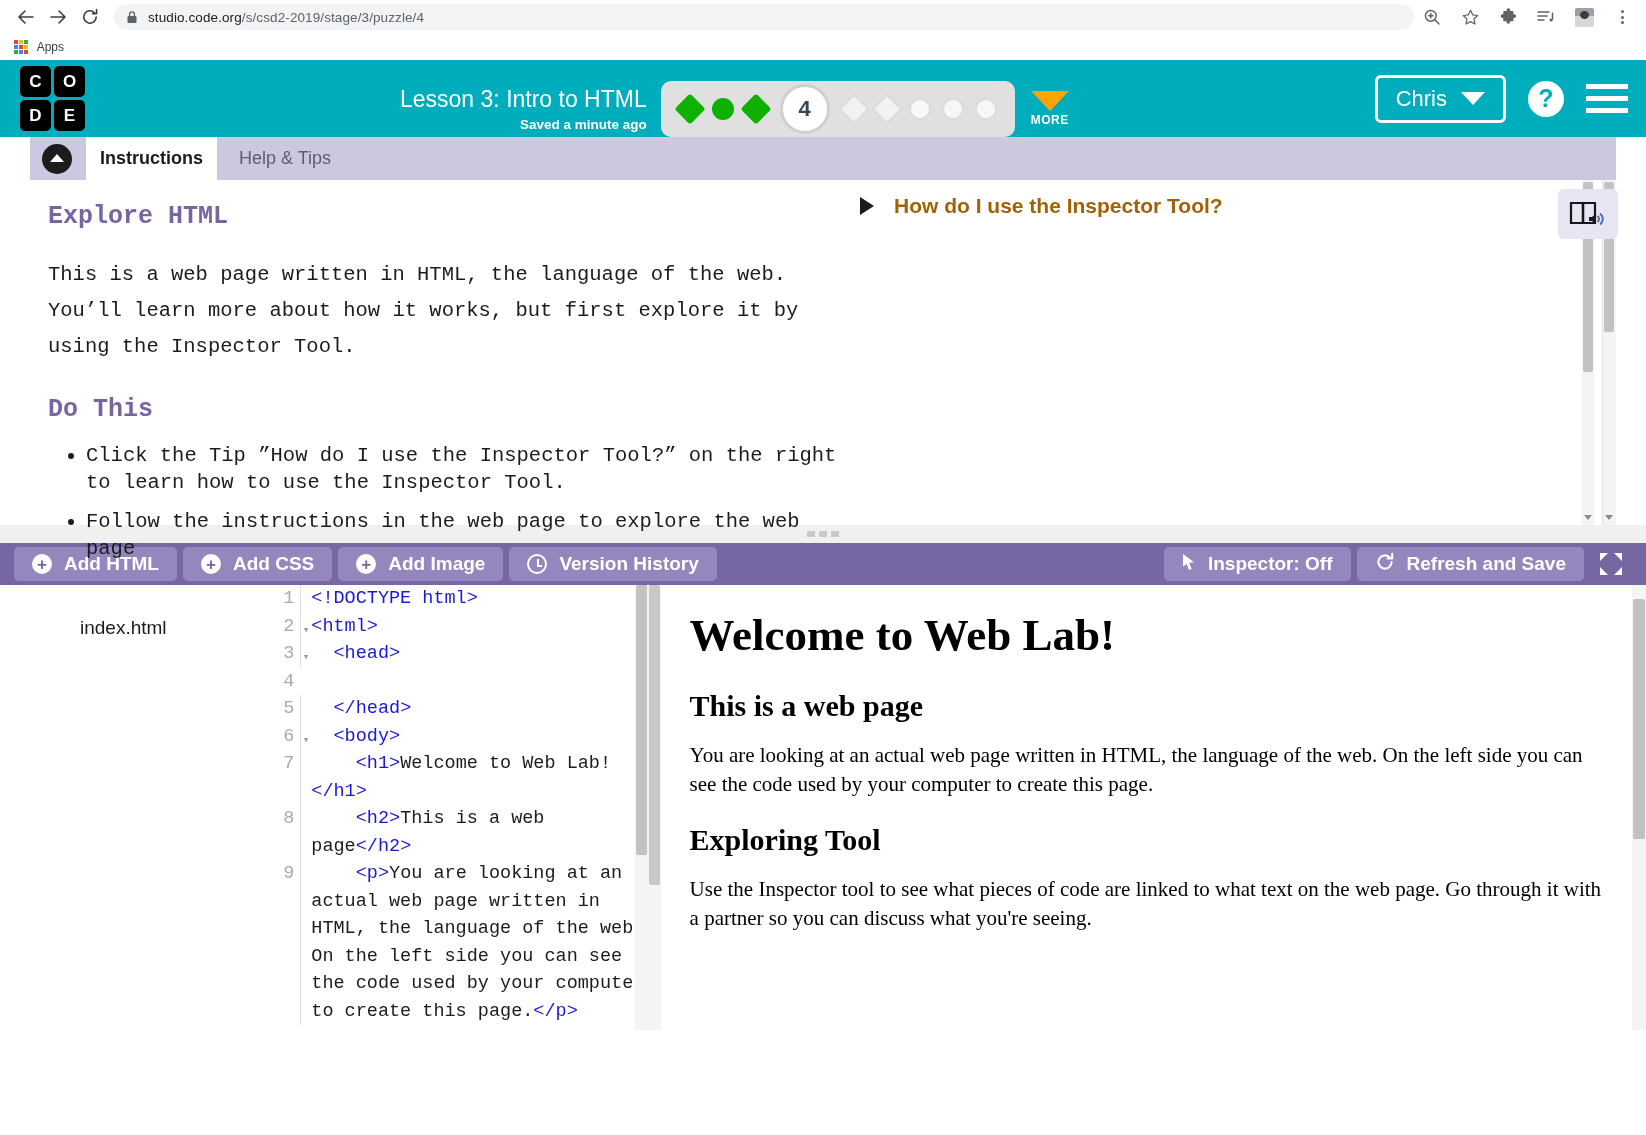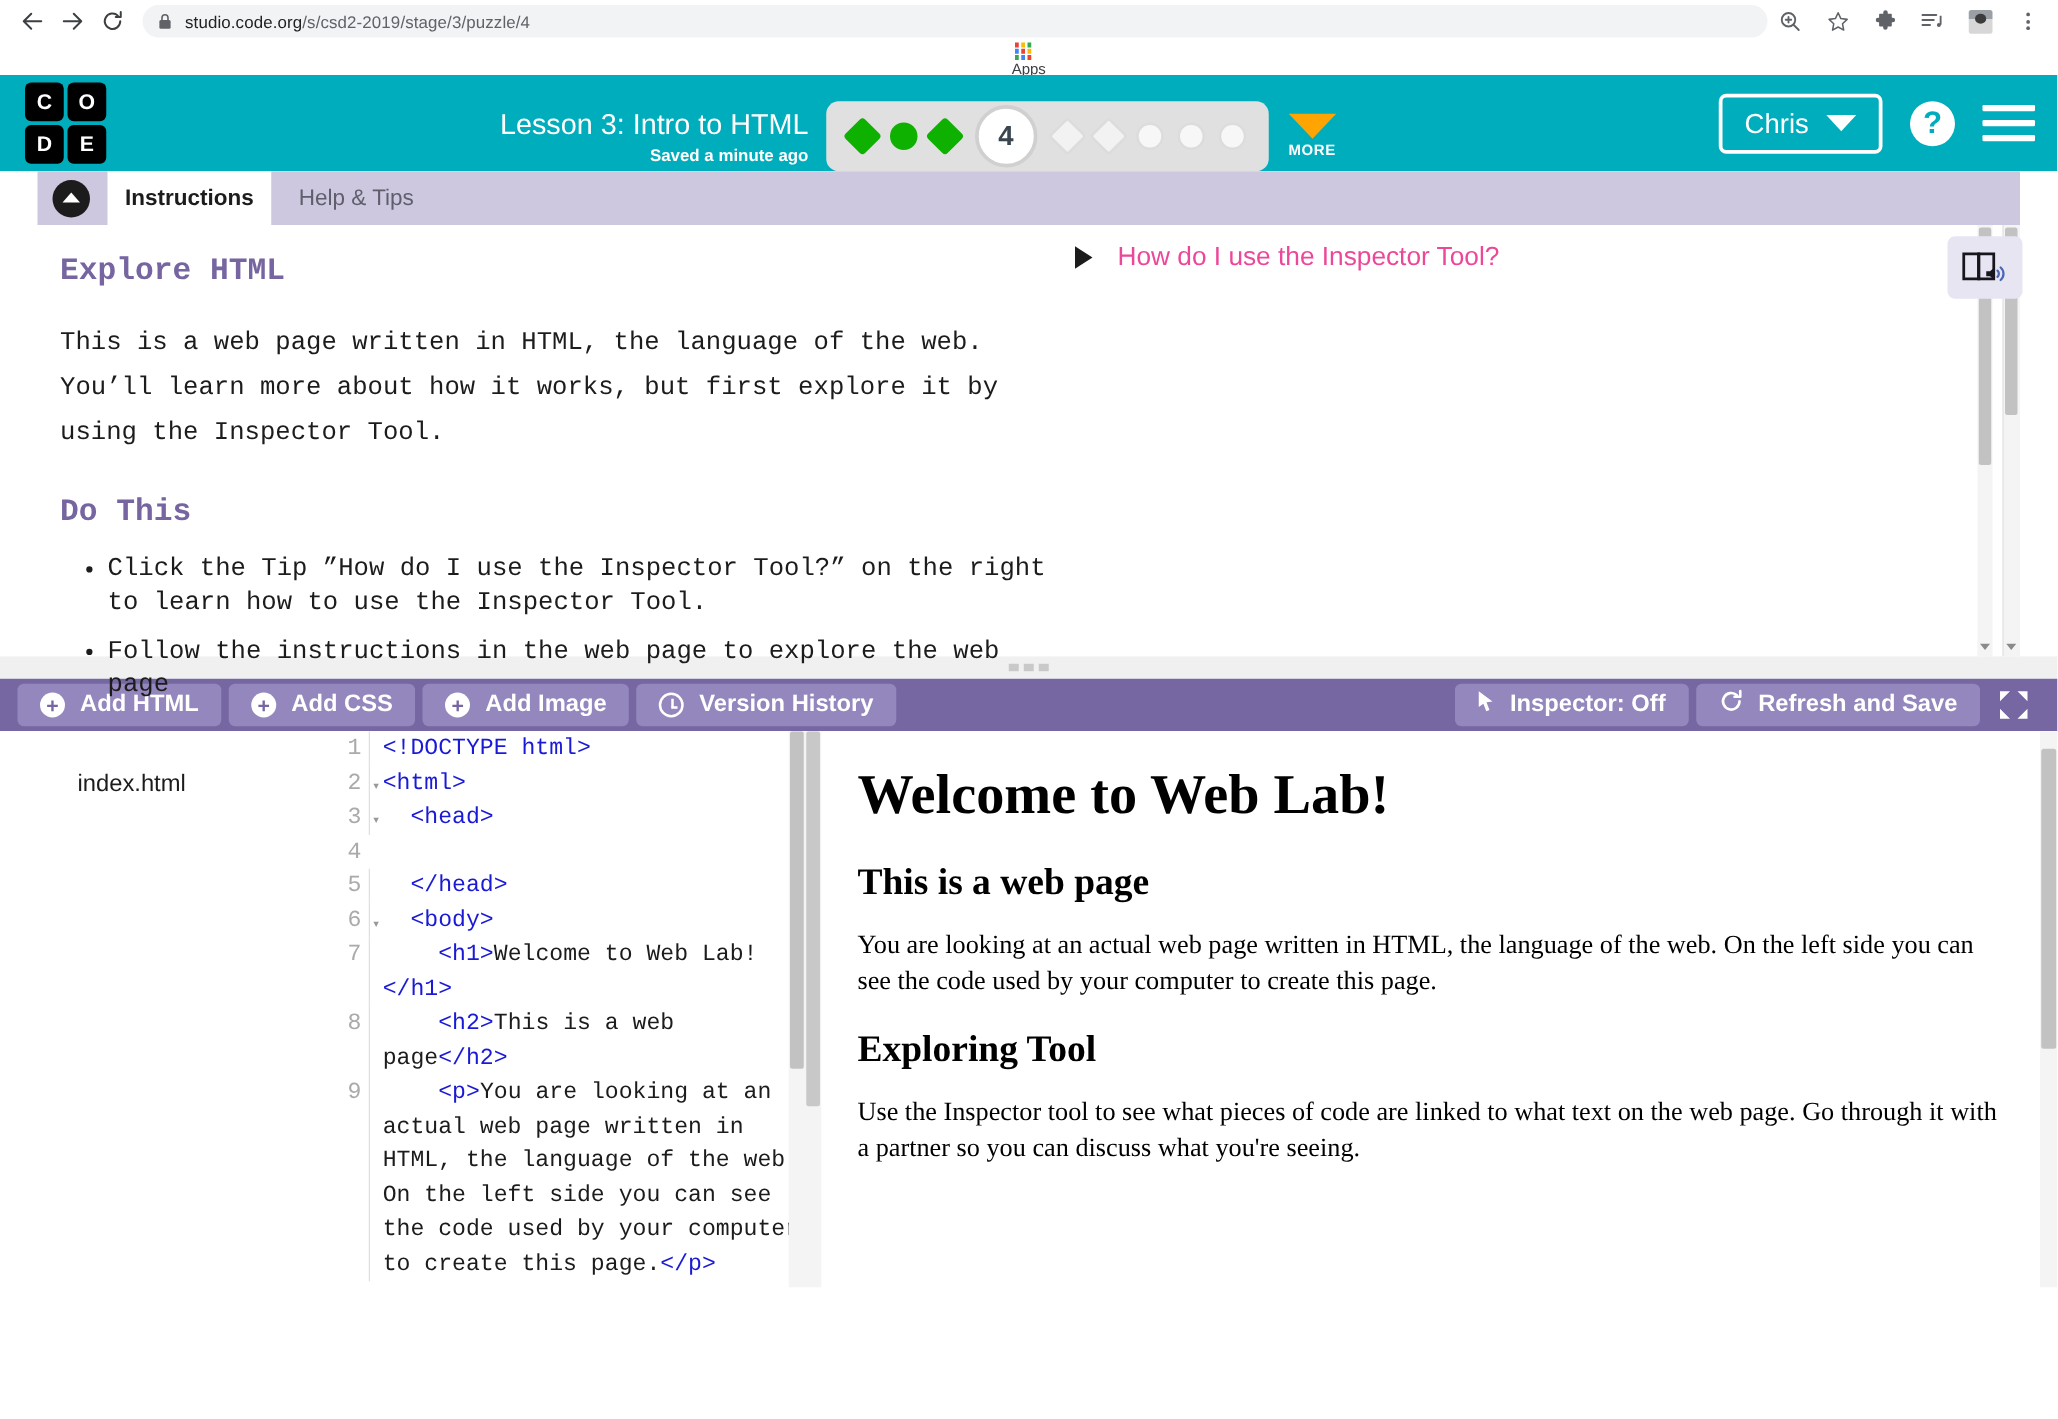--- a/index.html
+++ b/index.html
@@ -28,21 +28,21 @@
   .url-text .dim { color: #5f6368; }
   .chrome-icons { display: flex; align-items: center; gap: 18px; padding-right: 4px; }
   .chrome-icon { width: 20px; height: 20px; color: #5f6368; display: flex; align-items: center; justify-content: center; }
   .avatar-ext { width: 19px; height: 19px; border-radius: 2px; overflow: hidden;
      background: linear-gradient(#9aa0a6 0 40%, #d7d7d7 40% 100%); position: relative; }
   .avatar-ext::after { content:""; position:absolute; left:5px; top:3px; width:9px; height:8px;
      border-radius:50%; background:#3c3c3c; }
   .dots-vert { display: flex; flex-direction: column; gap: 2.5px; align-items: center; }
   .dots-vert i { width: 3px; height: 3px; background: #5f6368; border-radius: 50%; display: block; }
 
-  .chrome-row2 { height: 26px; display: flex; align-items: center; padding: 0 14px; flex-direction: column; }
+  .chrome-row2 { height: 26px; display: flex; align-items: center; padding: 0 14px; }
   .apps-grid { display: grid; grid-template-columns: repeat(3, 3.5px); grid-template-rows: repeat(3, 3.5px);
      gap: 1.6px; margin-right: 9px; }
   .apps-grid i { display: block; width: 3.5px; height: 3.5px; }
   .apps-label { font-size: 12px; color: #3c4043; }
 
   
   .app-header {
     width: 1646px; height: 77px; background: #00adbc; position: relative;
     display: flex; align-items: center;
   }
@@ -130,21 +130,21 @@
   .instr-left { width: 820px; padding: 22px 10px 0 18px; font-family: Liberation Mono, monospace; }
   .instr-h1 { color: #7665a0; font-size: 25px; font-weight: 700; margin-bottom: 26px; }
   .instr-p { font-size: 20.5px; color: #1c1c1c; line-height: 36px; max-width: 790px; }
   .instr-h2 { color: #7665a0; font-size: 25px; font-weight: 700; margin-top: 30px; margin-bottom: 18px; }
   .instr-ul { margin-left: 38px; }
   .instr-ul li { font-size: 20.5px; color: #1c1c1c; line-height: 27px; margin-bottom: 12px; max-width: 760px; }
   .instr-right { flex: 1 1 auto; padding: 14px 0 0 10px; }
   .tip-row { display: flex; align-items: center; gap: 20px; cursor: pointer; }
   .tip-tri { width: 0; height: 0; border-top: 9px solid transparent; border-bottom: 9px solid transparent;
      border-left: 14px solid #1c1c1c; }
-  .tip-label { font-size: 21px; color: #ec4899; font-weight: 400; }
+  .tip-label { font-size: 21px; color: #a16207; font-weight: 700; }
 
   .instr-scroll-outer { position: absolute; right: 0; top: 0; width: 14px; height: 345px; background: #f4f4f4;
      border-left: 1px solid #e2e2e2; }
   .instr-scroll-inner { position: absolute; right: 22px; top: 0; width: 12px; height: 345px; background: #f4f4f4; }
   .sb-thumb { position: absolute; left: 1px; width: 10px; background: #c2c2c2; border-radius: 2px; }
   .sb-arrow { position: absolute; left: 0; width: 12px; height: 14px; display: flex;
      align-items: center; justify-content: center; }
   .sb-arrow .dn { width:0;height:0;border-left:4px solid transparent;border-right:4px solid transparent;border-top:5px solid #8a8a8a; }
 
   .tts-float {
@@ -174,21 +174,21 @@
   .clock-ico { width: 20px; height: 20px; border-radius: 50%; border: 2px solid #fff; position: relative; }
   .clock-ico::before { content:""; position:absolute; left:8px; top:3px; width:2px; height:7px; background:#fff; }
   .clock-ico::after { content:""; position:absolute; left:8px; top:9px; width:5px; height:2px; background:#fff; }
   .toolbar-spacer { flex: 1 1 auto; }
   .cursor-ico { width: 14px; height: 18px; }
   .expand-btn { width: 42px; height: 34px; display: flex; align-items: center; justify-content: center;
      cursor: pointer; }
 
   
   .weblab-body { width: 1646px; height: 445px; display: flex; background: #fff; }
-  .file-list { width: 335px; background: #fff; padding: 32px 0 0 62px; border-right: 0; }
+  .file-list { width: 335px; background: #fff; padding: 32px 0 0 80px; border-right: 0; }
   .file-name { font-size: 19px; color: #1c1c1c; }
   .editor {
     width: 585px; position: relative; background: #fff; overflow: hidden;
     font-family: "Liberation Mono", monospace;
   }
   .code-line { display: flex; font-size: 18.5px; line-height: 27.5px; }
   .gutter {
     width: 48px; flex: 0 0 auto; text-align: right; padding-right: 6px; color: #aaa;
     font-size: 18.5px; user-select: none; position: relative;
   }

